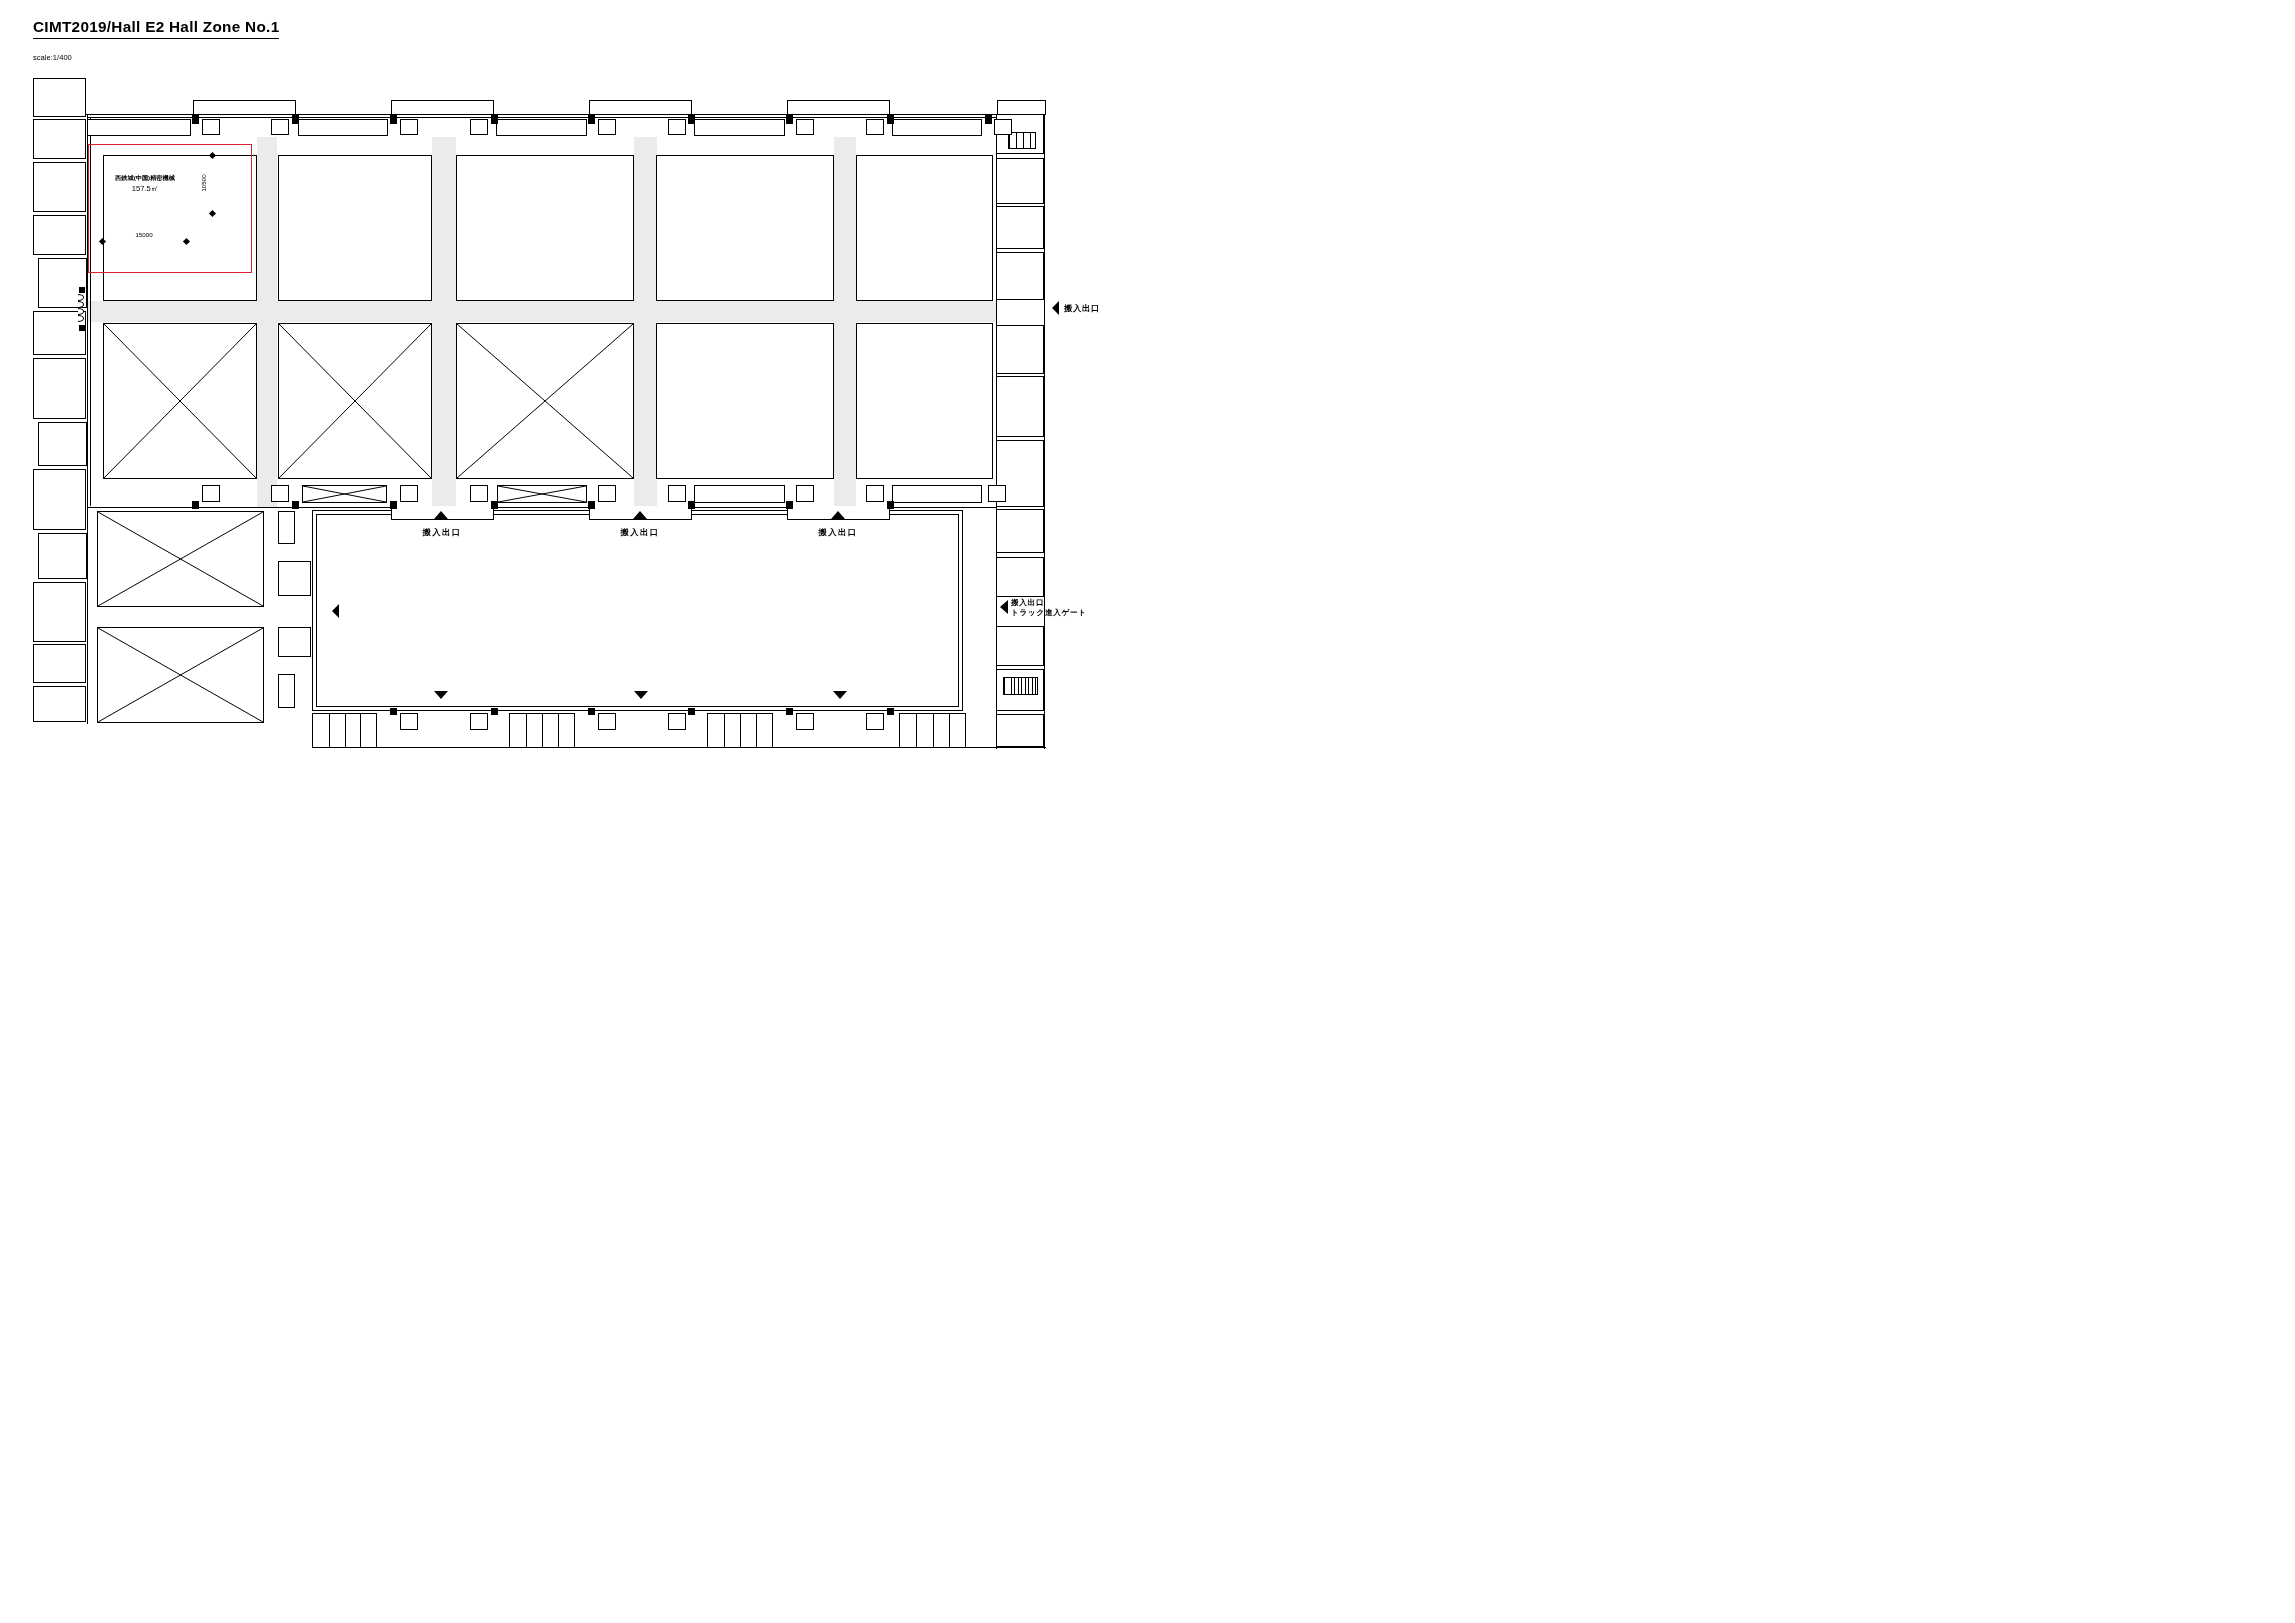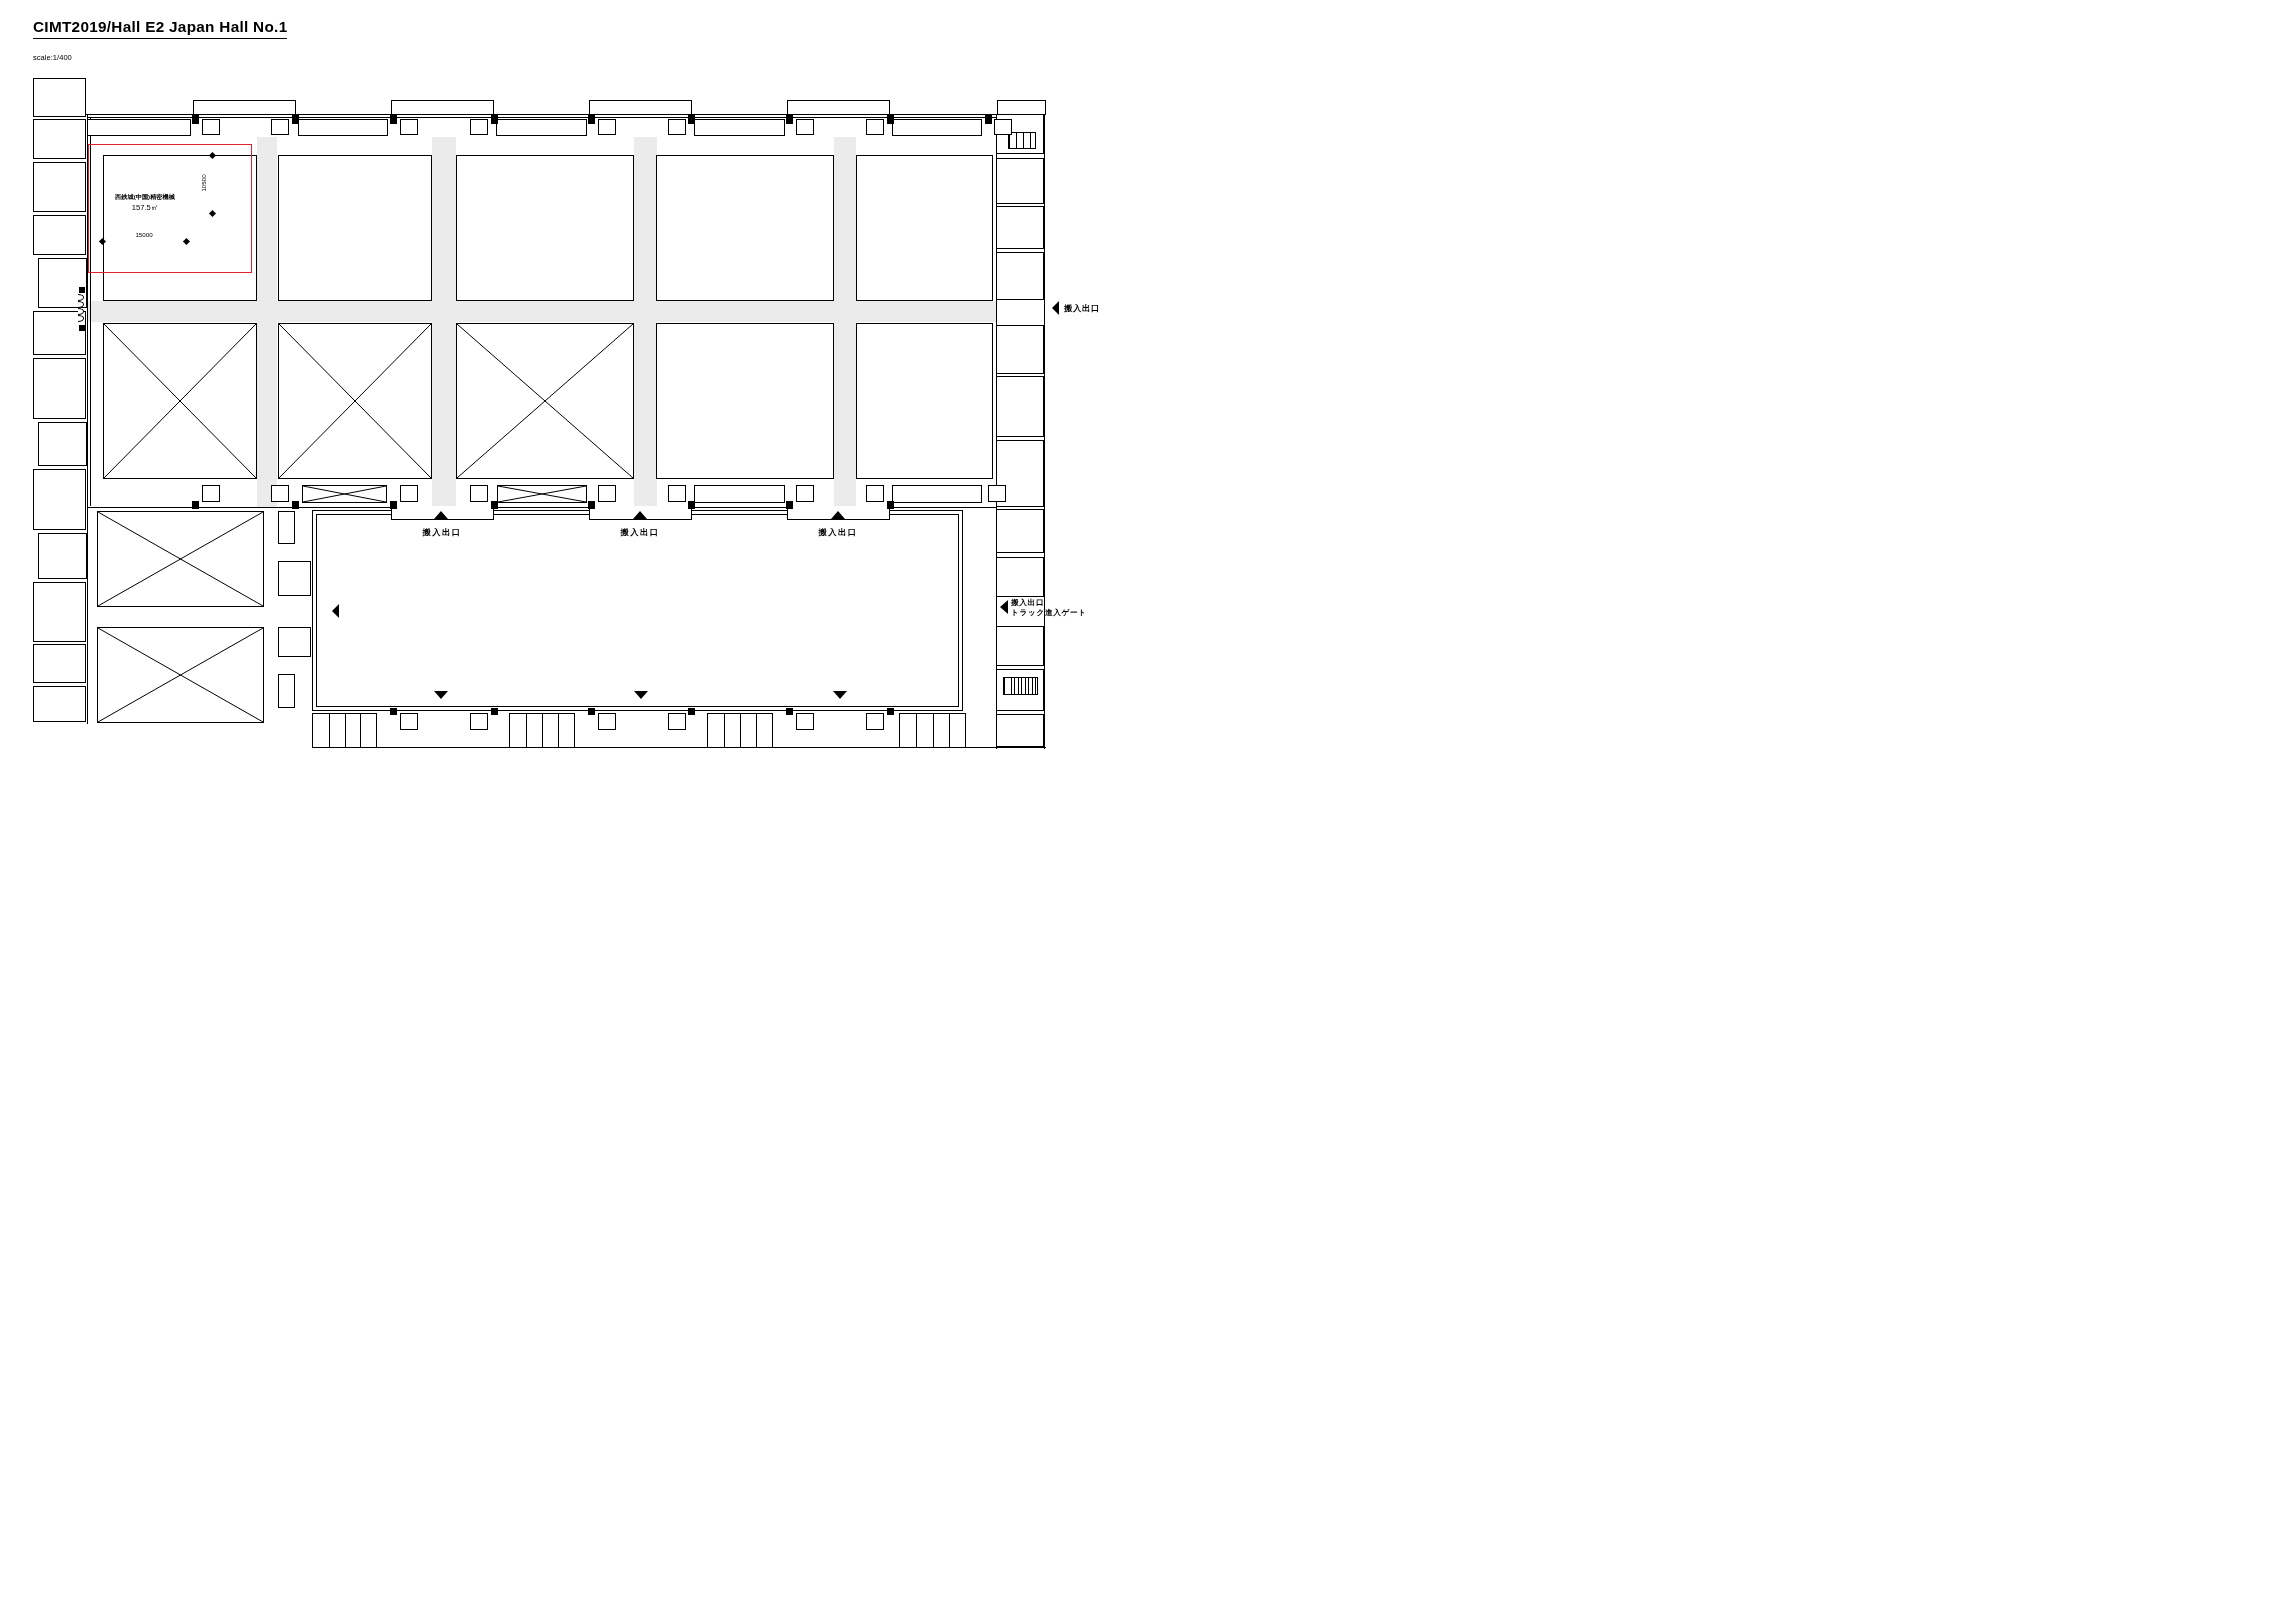--- a/index.html
+++ b/index.html
@@ -26,41 +26,41 @@
   .v{border:0.7px solid var(--ink);border-top:none;background:#fff;z-index:3}
   .s4{border:0.7px solid var(--ink);background:#fff;z-index:2}
   .s4 i{position:absolute;top:0;bottom:0;width:0.7px;background:var(--ink)}
   .st{border:0.7px solid var(--ink);z-index:3;
       background:repeating-linear-gradient(90deg,#000 0 0.7px,#fff 0.7px 3.5px)}
   .arc{border:0.7px solid var(--ink);border-left:none;background:#fff;z-index:3;
        border-radius:0 100% 100% 0 / 0 50% 50% 0}
   .dm{background:var(--ink);transform:rotate(45deg);z-index:4}
   .hl{position:absolute;border:1.4px solid var(--red);background:transparent;z-index:4}
   .boothlbl{position:absolute;display:flex;flex-direction:column;align-items:center;
-            justify-content:flex-end;text-align:center;z-index:5}
+            justify-content:center;text-align:center;z-index:5}
   .boothlbl .l1{font-size:6.2px;font-weight:700;white-space:nowrap}
   .boothlbl .l2{font-size:7.6px;font-weight:400;margin-top:1.4px;white-space:nowrap}
   .dimv{position:absolute;font-size:6.2px;transform:translate(-50%,-50%) rotate(-90deg);z-index:5;white-space:nowrap}
   .dimh{position:absolute;font-size:6.2px;transform:translate(-50%,-100%);z-index:5;white-space:nowrap}
   .tri{position:absolute;width:0;height:0;z-index:6}
   .tri.up{border-left:7.6px solid transparent;border-right:7.6px solid transparent;border-bottom:8.3px solid var(--ink)}
   .tri.down{border-left:7.6px solid transparent;border-right:7.6px solid transparent;border-top:8.3px solid var(--ink)}
   .tri.left{border-top:7px solid transparent;border-bottom:7px solid transparent;border-right:7.6px solid var(--ink)}
   .tri.left.tall{border-top:7.6px solid transparent;border-bottom:7.6px solid transparent;border-right:8.3px solid var(--ink)}
   .entr{position:absolute;z-index:6;font-weight:700;font-size:8.3px;letter-spacing:1.4px;
         white-space:nowrap;transform:translateX(-50%)}
   .entr2{position:absolute;z-index:6;font-weight:700;font-size:8.3px;letter-spacing:0.7px;white-space:nowrap}
   .truck{position:absolute;z-index:6;font-weight:700;font-size:7.6px;letter-spacing:0.7px;
          line-height:9.7px;white-space:nowrap}
 </style>
 </head>
 <body>
 
 <div class="page">
-  <div class="title">CIMT2019/Hall E2 Japan Hall No.1</div>
+  <div class="title">CIMT2019/Hall E2 Hall Zone No.1</div>
   <div class="scalenote">scale:1/400</div>
 
   <div id="plan">
 
     <div class="hl" style="left:88px;top:144px;width:164px;height:129px"></div>
 
     <div class="boothlbl" style="left:104px;top:155px;width:82px;height:58px">
       <span class="l1">西鉄城(中国)精密機械</span>
       <span class="l2">157.5㎡</span>
     </div>

